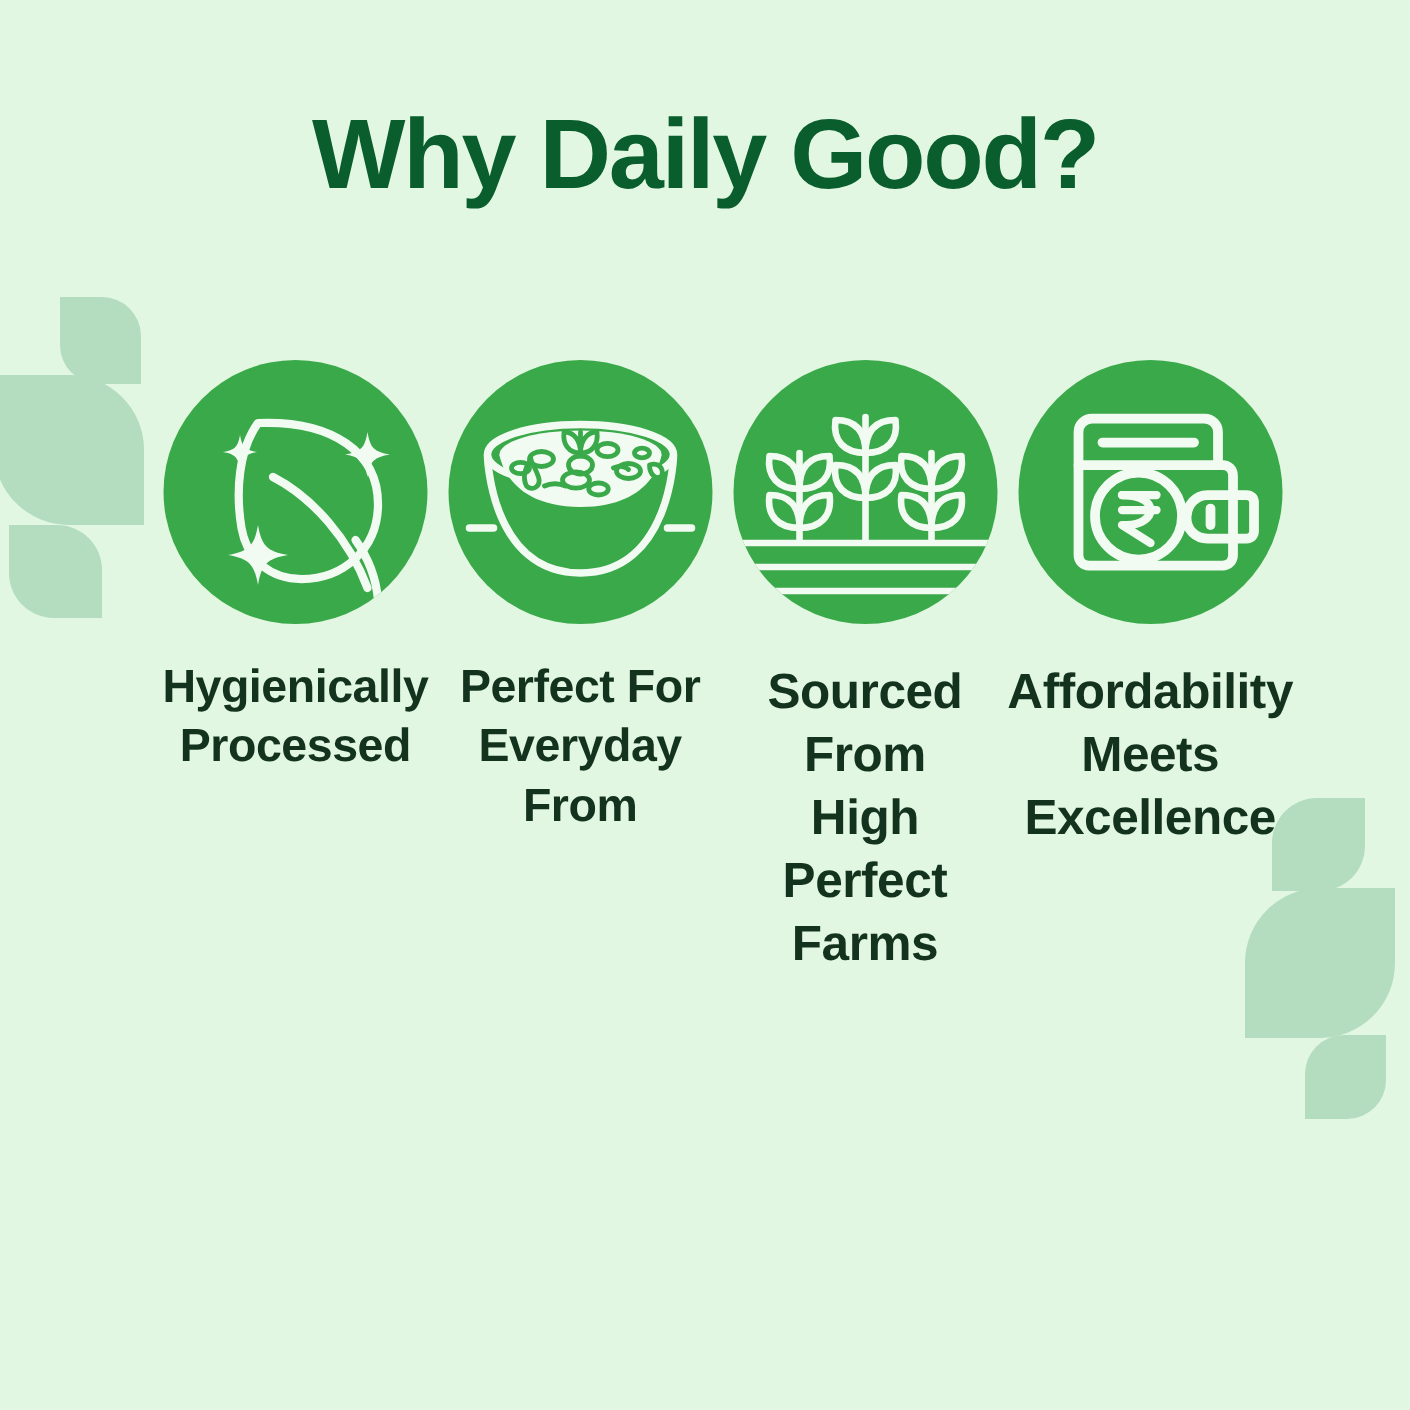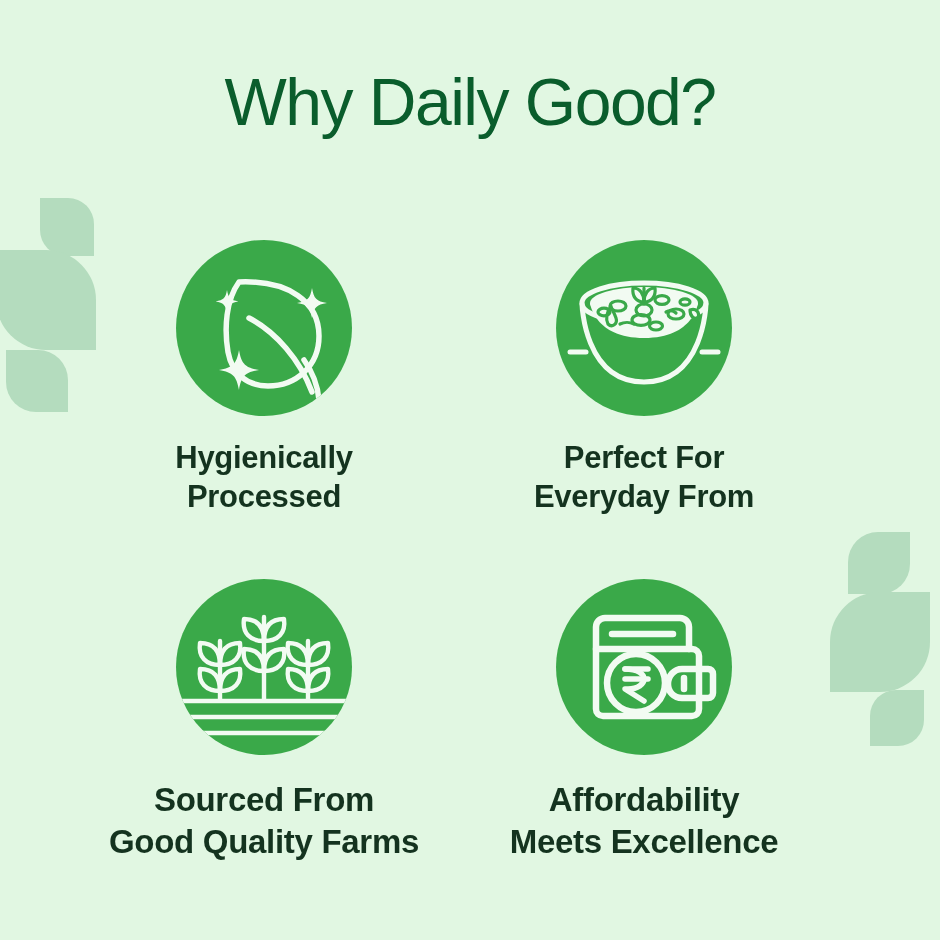--- a/index.html
+++ b/index.html
@@ -43,34 +43,34 @@
   #deco-right .lf3 { left: 48px; top: 158px; width: 54px;  height: 56px;  border-radius: 26px 0 26px 0; }
 
   
   #page-title {
     position: absolute;
     top: 68px;
     left: 0;
     width: 940px;
     text-align: center;
     font-size: 66px;
-    font-weight: 400;
+    font-weight: 700;
     letter-spacing: -1.5px;
     color: #0a5d2c;
     line-height: 1.05;
   }
 
   
   #feature-grid {
     position: absolute;
     top: 240px;
-    left: 74px;
+    left: 102px;
     width: 760px;
     display: grid;
-    grid-template-columns: 1fr 1fr;
+    grid-template-columns: 1fr 1fr 1fr 1fr;
     grid-template-rows: auto auto;
     row-gap: 62px;
     column-gap: 0px;
   }
   .feature {
     display: flex;
     flex-direction: column;
     align-items: center;
   }
   .icon-circle {
@@ -208,21 +208,21 @@
             <path d="M132 112 C118 112 110 104 112 90 C126 90 132 98 132 112 Z"></path>
             <path d="M132 112 C146 112 154 104 152 90 C138 90 132 98 132 112 Z"></path>
 
             <path d="M4 122 L172 122"></path>
             <path d="M4 138 L172 138"></path>
             <path d="M4 154 L172 154"></path>
           </g>
         </svg>
       </div>
       <div class="feature-label">Sourced From
-Good Quality Farms</div>
+High Perfect Farms</div>
     </div>
 
     <div class="feature row-2">
       <div class="icon-circle">
         <svg width="176" height="176" viewBox="0 0 176 176" fill="none">
           <g stroke="#f2fbf2" stroke-width="6.5" stroke-linecap="round" stroke-linejoin="round" fill="none">
 
             <path d="M40 70 L40 48 C40 43 44 39 49 39 L124 39 C129 39 133 43 133 48 L133 70"></path>
 
             <path d="M56 55 L117 55"></path>

